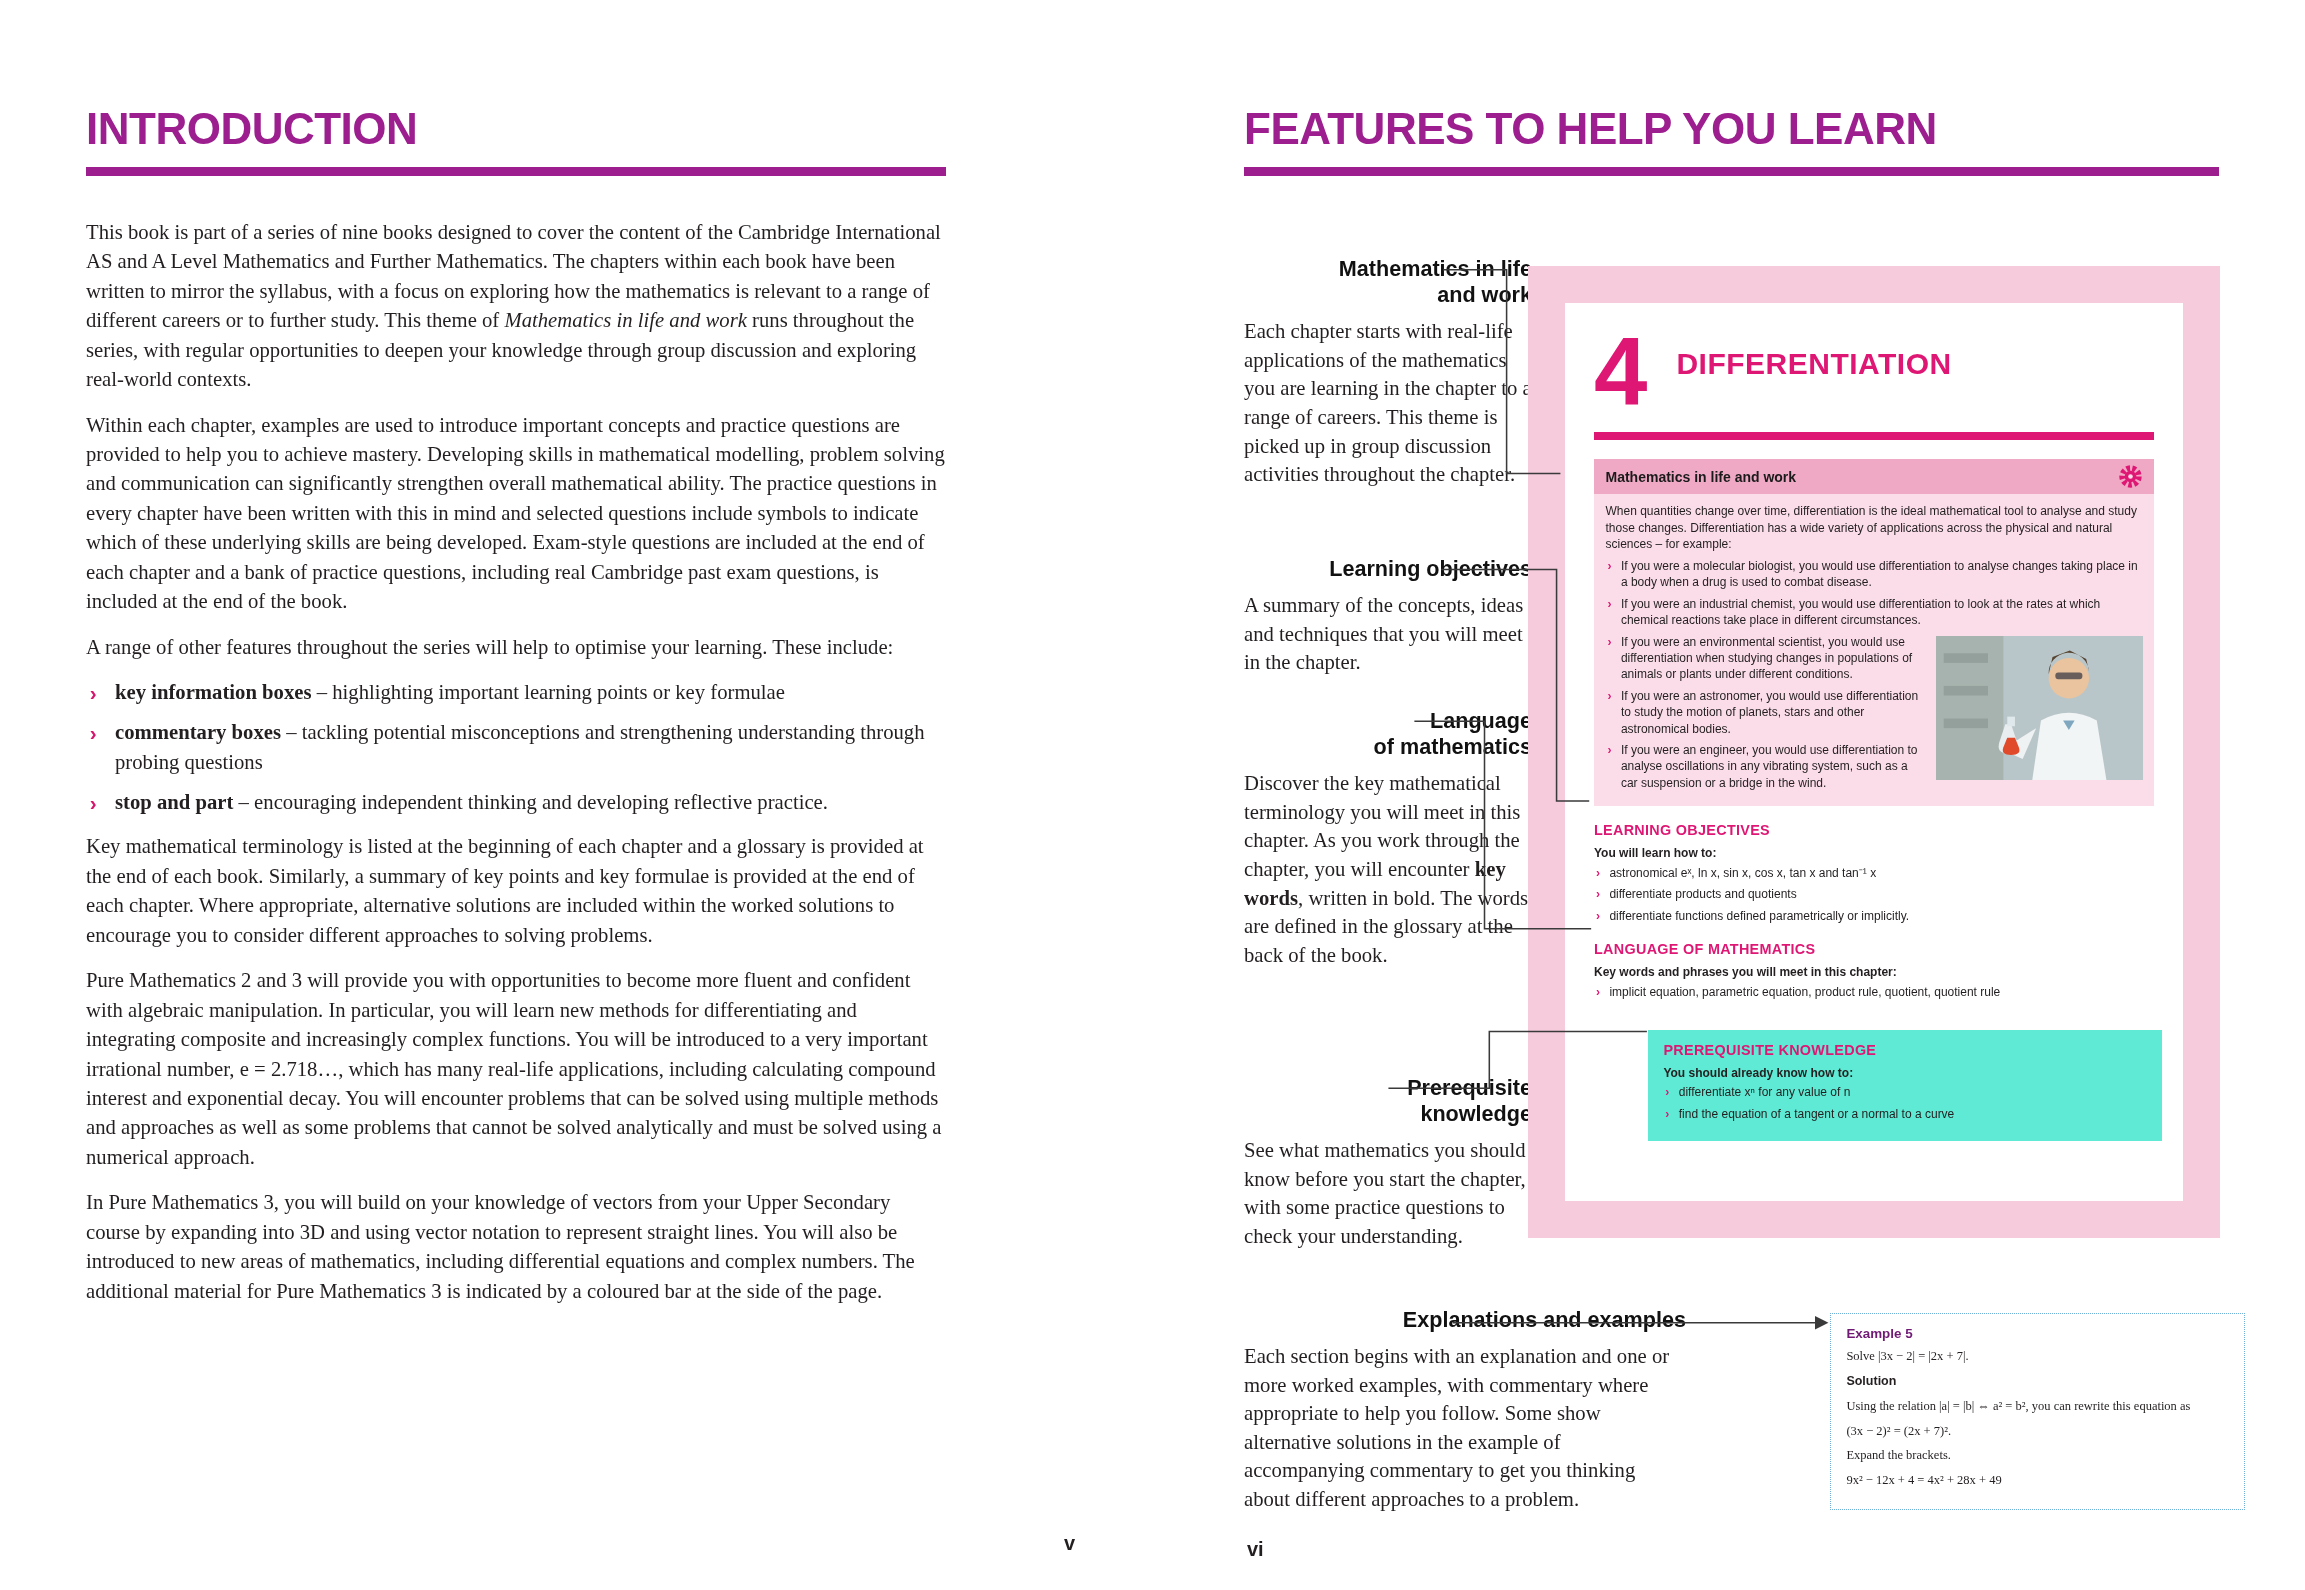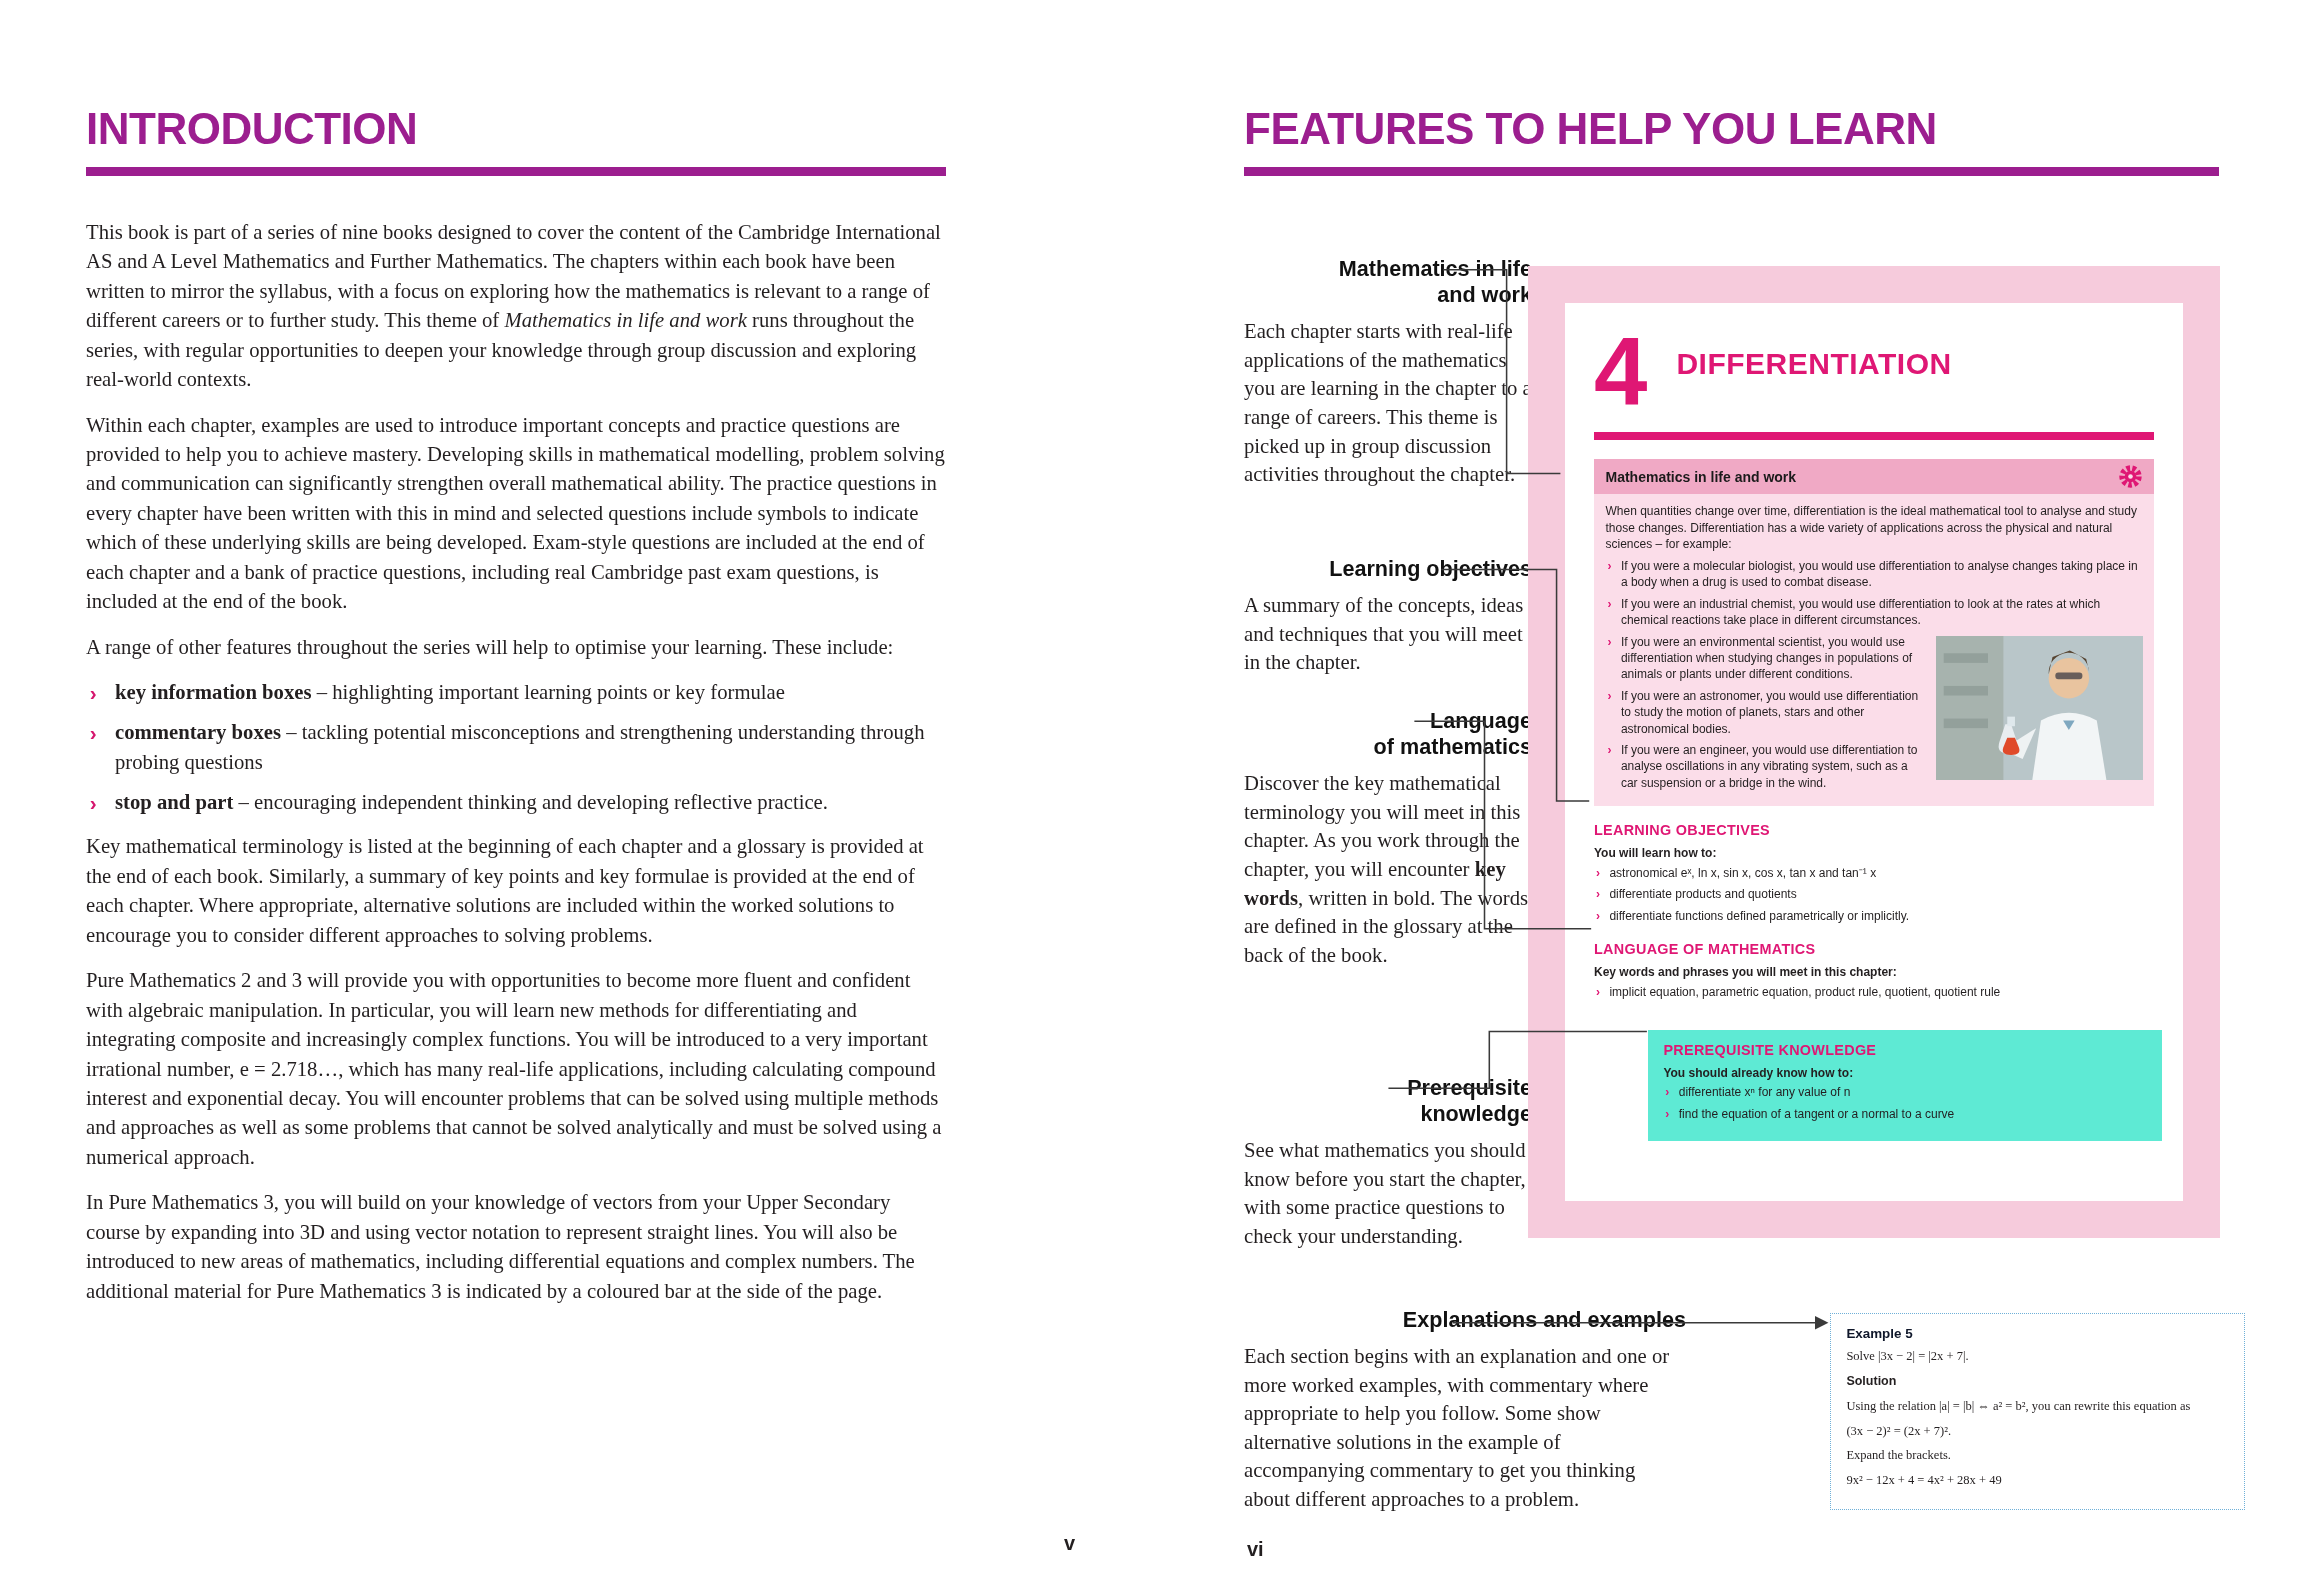--- a/index.html
+++ b/index.html
@@ -61,21 +61,21 @@
   .sec { margin-top:16.3px; }
   .sec-head { font-weight:800; font-size:14.4px; color:#df1774; letter-spacing:0.3px; }
   .sec-lead { font-weight:bold; font-size:12px; margin:7.7px 0 4.8px 0; }
   .sbullet { position:relative; padding-left:15.4px; margin-bottom:4.8px; font-size:12px; line-height:1.4; }
 
   .prereq-box { background:#5eead4; margin:30px -7.7px 0 54px; padding:11.5px 13.4px 13.4px 15.4px; }
   .prereq-box .sec-head { margin-bottom:1.9px; }
 
   
   .example { position:absolute; left:677px; top:1295px; width:415px; border:1.9px dotted #6fb0d8; background:#ffffff; padding:11.5px 15.4px 13.4px 15.4px; }
-  .example h4 { font-family:"Liberation Sans",sans-serif; font-weight:bold; font-size:13.4px; margin-bottom:6.7px; color:#0f172a; }
+  .example h4 { font-family:"Liberation Sans",sans-serif; font-weight:bold; font-size:13.4px; margin-bottom:6.7px; color:#701a75; }
   .example p { font-size:12.5px; line-height:1.45; margin-bottom:6.7px; }
   .example .sol { font-family:"Liberation Sans",sans-serif; font-weight:bold; }
 
   .connectors { position:absolute; left:0; top:0; width:1153px; height:1591px; pointer-events:none; }
 </style>
 </head>
 <body>
 
 <div class="spread">
 

